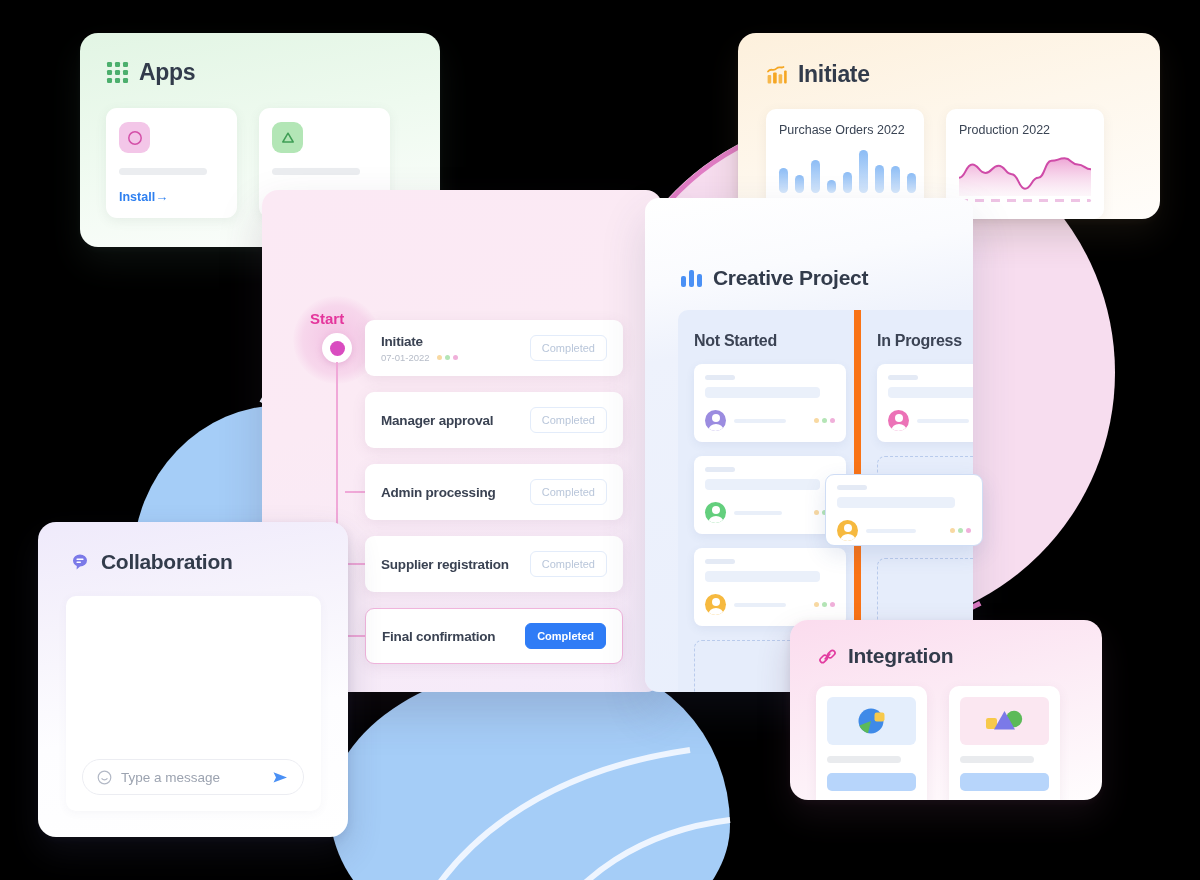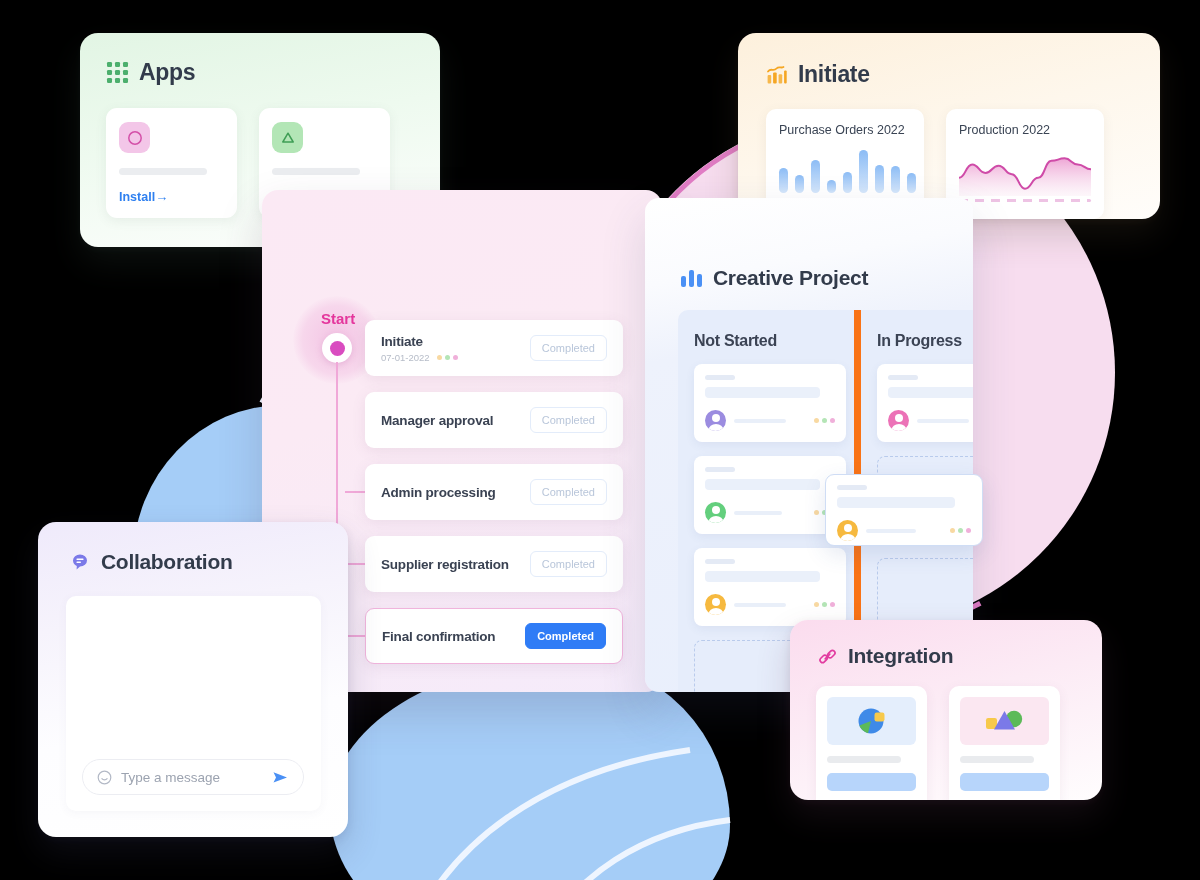--- a/index.html
+++ b/index.html
@@ -92,21 +92,21 @@
     background: linear-gradient(160deg, #fbe9f4 0%, #fbeaf4 40%, #f5ebfa 100%);
     border-radius: 16px;
     box-shadow: 0 20px 45px rgba(70,50,80,.18);
   }
   .start-halo {
     position: absolute; left: 293px; top: 296px; width: 88px; height: 88px;
     border-radius: 50%;
     background: radial-gradient(circle, #f3c4e4 0%, #f7d7ec 55%, rgba(250,235,245,0) 72%);
   }
   .start-label {
-    position: absolute; left: 321px; top: 310px;
+    position: absolute; left: 310px; top: 310px;
     color: #e4359c; font-size: 15px; font-weight: bold;
   }
   .start-dot-outer {
     position: absolute; left: 322px; top: 333px; width: 30px; height: 30px;
     border-radius: 50%; background: #fff;
     box-shadow: 0 2px 6px rgba(200,120,180,.30);
     display: flex; align-items: center; justify-content: center;
   }
   .start-dot-inner { width: 15px; height: 15px; border-radius: 50%; background: #d94cc0; }
   .vline { position: absolute; left: 336px; top: 362px; width: 1.5px; height: 330px; background: #f0a8d8; }

